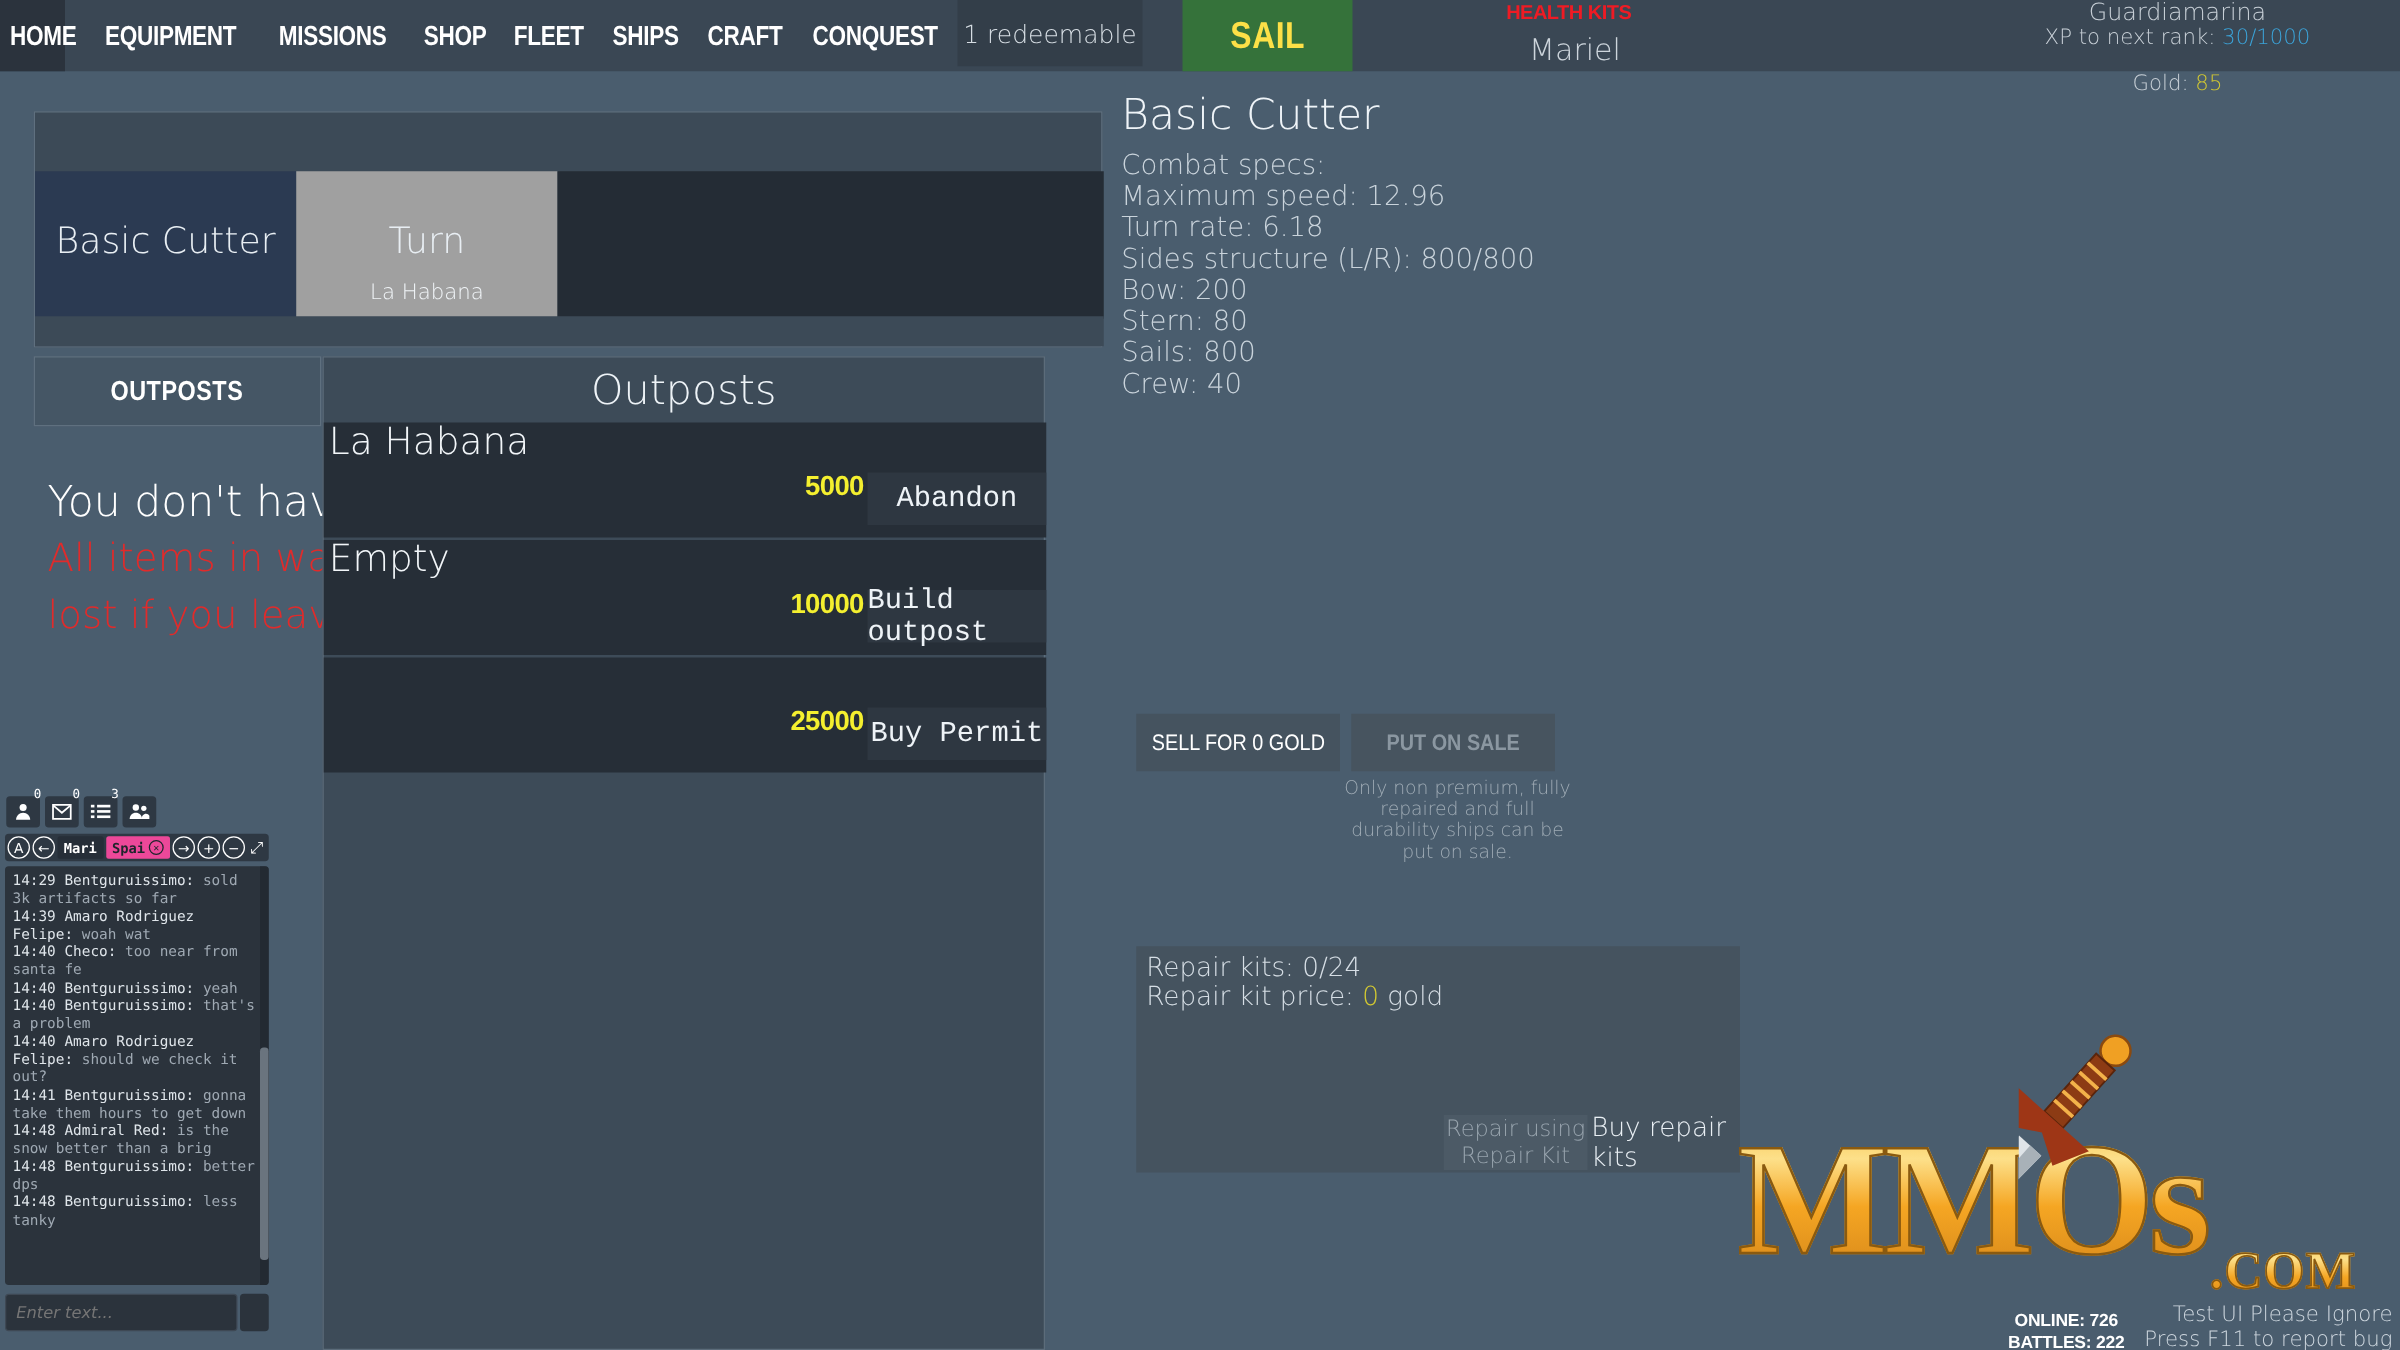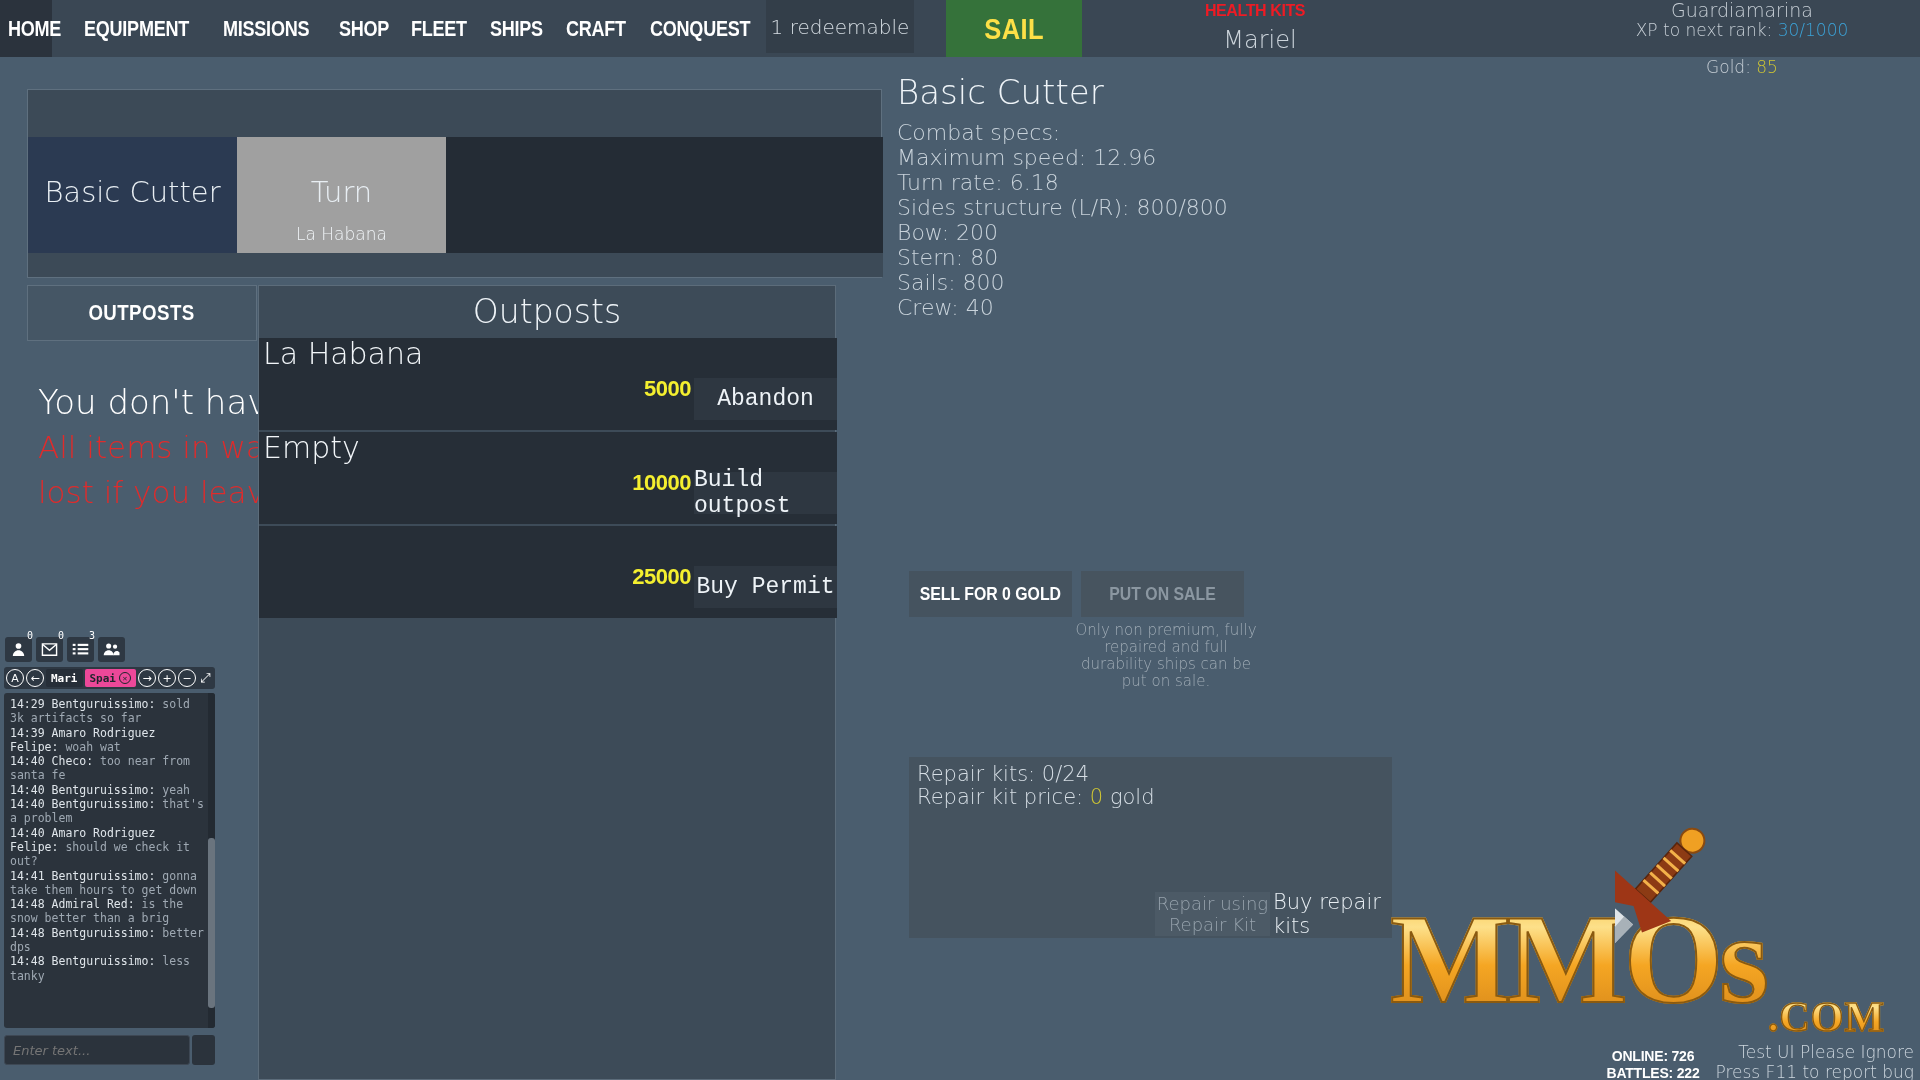--- a/index.html
+++ b/index.html
@@ -299,21 +299,21 @@
   #sell-btn {
     position: absolute;
     left: 909px; top: 571px;
     width: 163px; height: 46px;
     background: #45535f;
     display: flex;
     align-items: center;
     justify-content: center;
     color: #ffffff;
     font-size: 18px;
-    font-weight: bold;
+    font-weight: normal;
     font-family: "Liberation Sans Narrow", "Liberation Sans", sans-serif;
     cursor: pointer;
   }
   #sell-btn span { transform: scaleX(0.88); display:block; white-space: nowrap;}
 
   #put-on-sale-btn {
     position: absolute;
     left: 1081px; top: 571px;
     width: 163px; height: 46px;
     background: #47545f;

